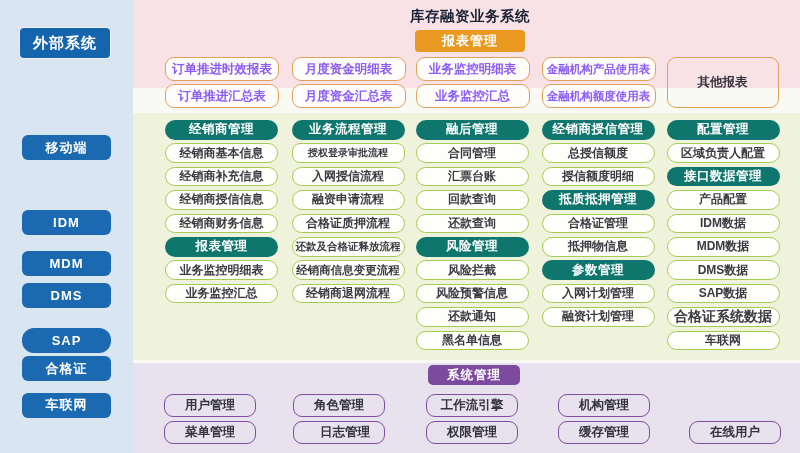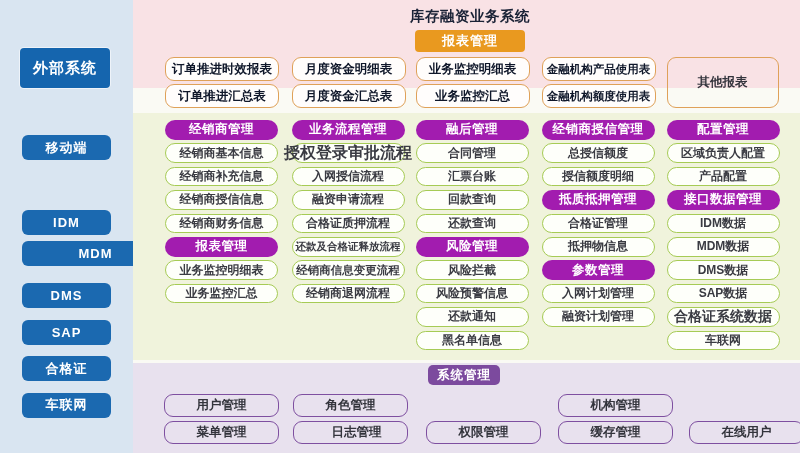--- a/index.html
+++ b/index.html
@@ -6,25 +6,24 @@
   body{
     width:800px;height:453px;background:#fafaf4;
     font-family:"Liberation Sans", sans-serif;
     overflow:hidden;position:relative;
   }
   .stage{position:absolute;left:0;top:0;width:800px;height:453px;}
 
   
   .sidebar{position:absolute;left:0;top:0;width:133px;height:453px;background:#d9e5f1;}
   .sb-header{
-    position:absolute;left:20px;top:28px;width:90px;height:40px;
+    position:absolute;left:20px;top:28px;width:90px;height:30px;
     background:#1565ae;border-radius:4px;color:#fff;font-size:15px;font-weight:700;
     display:flex;align-items:center;justify-content:center;letter-spacing:1px;
     box-shadow:0 0 0 1px rgba(255,255,255,.55);
-    margin-top:20px;
   }
   .sb-btn{
     position:absolute;left:22px;width:89px;height:25px;
     background:#1b69b0;border-radius:6px;color:#fff;font-size:13px;font-weight:600;
     display:flex;align-items:center;justify-content:center;letter-spacing:1px;
   }
 
   
   .panel{position:absolute;left:133px;width:667px;}
   .panel.pink{top:0;height:88px;background:#f9e2e5;}
@@ -37,71 +36,71 @@
   }
   .hdr{
     display:flex;align-items:center;justify-content:center;
     color:#fff;font-weight:700;letter-spacing:1px;
   }
   .orange-hdr{
     position:absolute;left:282px;top:30px;width:110px;height:22px;
     background:#e9991f;border-radius:4px;font-size:13px;
   }
   .purple-hdr{
-    position:absolute;left:295px;top:2px;width:72px;height:20px;
+    position:absolute;left:295px;top:2px;width:92px;height:20px;
     background:#7c4a9e;border-radius:5px;font-size:12.5px;
   }
 
   
   .r-col{position:absolute;top:0;width:114px;height:110px;}
   .r-cell{
     position:absolute;left:0;width:114px;height:24px;box-sizing:border-box;
     background:#fffdfc;border:1.5px solid #dfa159;border-radius:9px;
     display:flex;align-items:center;justify-content:center;
-    font-size:12.5px;font-weight:600;color:#0f172a;white-space:nowrap;
+    font-size:12.5px;font-weight:600;color:#8b5cf6;white-space:nowrap;
   }
   .r-tall{
     position:absolute;left:533.5px;top:57px;width:112px;height:51px;box-sizing:border-box;
     background:transparent;border:1.5px solid #dfa159;border-radius:9px;
     display:flex;align-items:center;justify-content:center;
     font-size:12.5px;font-weight:600;color:#33343c;
   }
 
   
   .b-col{position:absolute;top:7px;width:113px;display:flex;flex-direction:column;gap:3.8px;}
   .b-row{
     height:19.6px;flex:0 0 19.6px;box-sizing:border-box;border-radius:10px;
     display:flex;align-items:center;justify-content:center;
     white-space:nowrap;font-weight:600;
   }
-  .b-row.header{background:#a21caf;color:#fff;font-size:12.5px;font-weight:700;letter-spacing:.5px;}
+  .b-row.header{background:#0f766e;color:#fff;font-size:12.5px;font-weight:700;letter-spacing:.5px;}
   .b-row.item{background:#fefffa;border:1.5px solid #a6cb55;color:#3a3b42;font-size:12px;}
 
   
   .s-col{position:absolute;top:0;width:92px;height:90px;}
   .s-cell{
-    position:absolute;left:0;width:115px;height:23px;box-sizing:border-box;
+    position:absolute;left:0;width:92px;height:23px;box-sizing:border-box;
     background:transparent;border:1.5px solid #7e4fa0;border-radius:9px;
     display:flex;align-items:center;justify-content:center;
     font-size:12.5px;font-weight:600;color:#33343c;white-space:nowrap;
   }
 </style>
 </head>
 <body>
 
 <div class="stage">
 
   <aside class="sidebar">
     <div class="sb-header">外部系统</div>
     <div id="sb-list">
         <div class="sb-btn" style="top: 135px;">移动端</div>
         <div class="sb-btn" style="top: 210px;">IDM</div>
-        <div class="sb-btn" style="top: 241px; padding-left: 29px;">MDM</div>
+        <div class="sb-btn" style="top: 251px;">MDM</div>
         <div class="sb-btn" style="top: 283px;">DMS</div>
-        <div class="sb-btn" style="top: 320px;">SAP</div>
+        <div class="sb-btn" style="top: 328px; border-radius: 12px;">SAP</div>
         <div class="sb-btn" style="top: 356px;">合格证</div>
         <div class="sb-btn" style="top: 392.5px;">车联网</div>
       </div>
   </aside>
 
   <section class="panel pink">
     <div class="sys-title">库存融资业务系统</div>
     <div class="hdr orange-hdr">报表管理</div>
     <div id="report-grid">
         <div class="r-col" style="left: 32px;">
@@ -130,21 +129,21 @@
         <div class="b-row item" style="font-size: 12px;">经销商基本信息</div>
         <div class="b-row item" style="font-size: 12px;">经销商补充信息</div>
         <div class="b-row item" style="font-size: 12px;">经销商授信信息</div>
         <div class="b-row item" style="font-size: 12px;">经销商财务信息</div>
         <div class="b-row header">报表管理</div>
         <div class="b-row item" style="font-size: 12px;">业务监控明细表</div>
         <div class="b-row item" style="font-size: 12px;">业务监控汇总</div>
       </div>
       <div class="b-col" style="left: 158.5px;">
         <div class="b-row header">业务流程管理</div>
-        <div class="b-row item" style="font-size: 16px;">授权登录审批流程</div>
+        <div class="b-row item" style="font-size: 10px; border-radius: 8px;">授权登录审批流程</div>
         <div class="b-row item" style="font-size: 12px;">入网授信流程</div>
         <div class="b-row item" style="font-size: 12px;">融资申请流程</div>
         <div class="b-row item" style="font-size: 12px;">合格证质押流程</div>
         <div class="b-row item" style="font-size: 10.5px;">还款及合格证释放流程</div>
         <div class="b-row item" style="font-size: 11.5px;">经销商信息变更流程</div>
         <div class="b-row item" style="font-size: 12px;">经销商退网流程</div>
       </div>
       <div class="b-col" style="left: 282.5px;">
         <div class="b-row header">融后管理</div>
         <div class="b-row item" style="font-size: 12px;">合同管理</div>
@@ -164,22 +163,22 @@
         <div class="b-row header">抵质抵押管理</div>
         <div class="b-row item" style="font-size: 12px;">合格证管理</div>
         <div class="b-row item" style="font-size: 12px;">抵押物信息</div>
         <div class="b-row header">参数管理</div>
         <div class="b-row item" style="font-size: 12px;">入网计划管理</div>
         <div class="b-row item" style="font-size: 12px;">融资计划管理</div>
       </div>
       <div class="b-col" style="left: 533.5px;">
         <div class="b-row header">配置管理</div>
         <div class="b-row item" style="font-size: 12px;">区域负责人配置</div>
+        <div class="b-row header">接口数据管理</div>
         <div class="b-row item" style="font-size: 12px;">产品配置</div>
-        <div class="b-row header">接口数据管理</div>
         <div class="b-row item" style="font-size: 12px;">IDM数据</div>
         <div class="b-row item" style="font-size: 12px;">MDM数据</div>
         <div class="b-row item" style="font-size: 12px;">DMS数据</div>
         <div class="b-row item" style="font-size: 12px;">SAP数据</div>
         <div class="b-row item" style="font-size: 14px;">合格证系统数据</div>
         <div class="b-row item" style="font-size: 12px;">车联网</div>
       </div>
     </section>
 
   <section class="panel purple">
@@ -187,20 +186,21 @@
     <div id="sys-grid">
         <div class="s-col" style="left: 31px;">
           <div class="s-cell" style="top: 31px;">用户管理</div>
           <div class="s-cell" style="top: 58px;">菜单管理</div>
         </div>
         <div class="s-col" style="left: 160px;">
           <div class="s-cell" style="top: 31px;">角色管理</div>
           <div class="s-cell" style="top: 58px; padding-left: 12px;">日志管理</div>
         </div>
         <div class="s-col" style="left: 293px;">
+          <div class="s-cell" style="top: 31px;">工作流引擎</div>
           <div class="s-cell" style="top: 58px;">权限管理</div>
         </div>
         <div class="s-col" style="left: 425px;">
           <div class="s-cell" style="top: 31px;">机构管理</div>
           <div class="s-cell" style="top: 58px;">缓存管理</div>
         </div>
         <div class="s-col" style="left: 556px;">
           <div class="s-cell" style="top: 58px;">在线用户</div>
         </div>
       </div>

